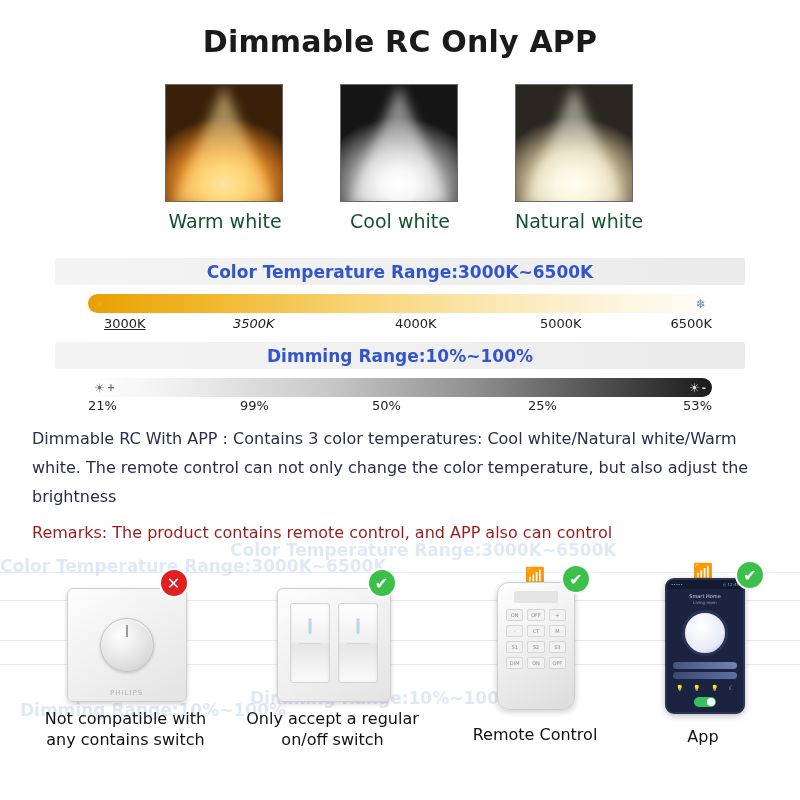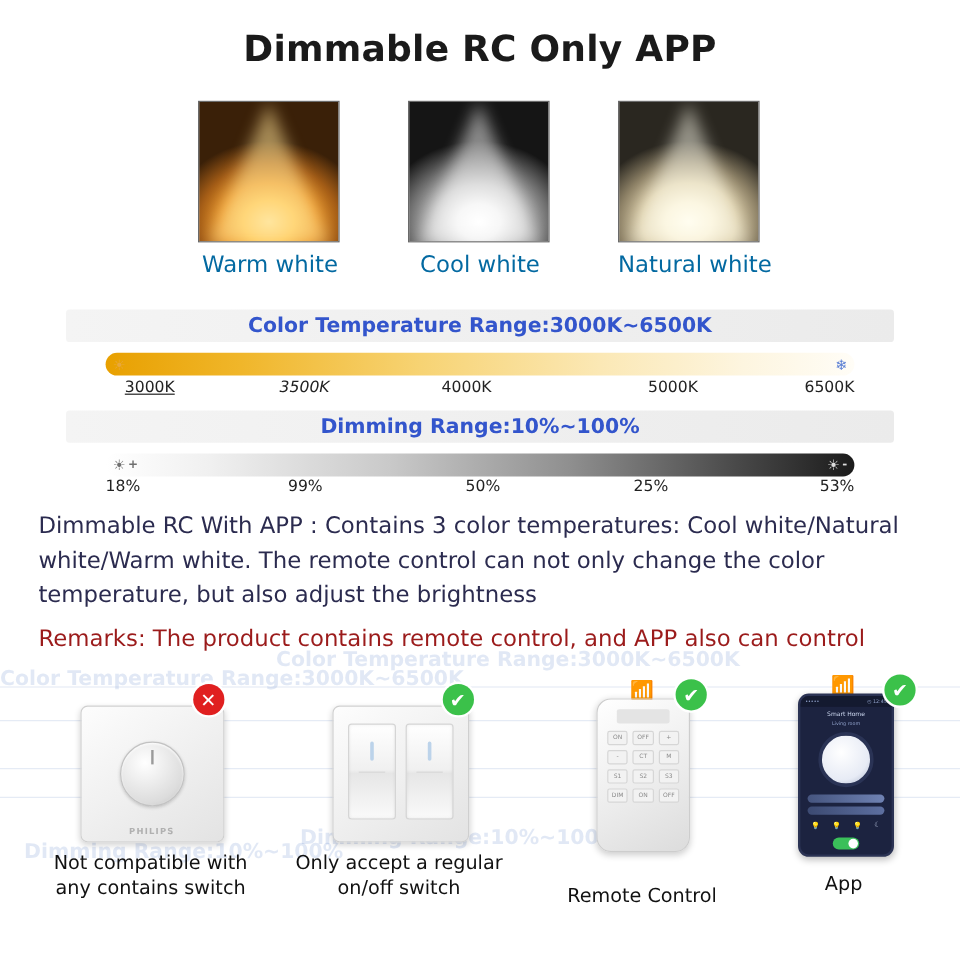--- a/index.html
+++ b/index.html
@@ -69,21 +69,21 @@
   .sw-warm { background: radial-gradient(ellipse 70% 58% at 50% 86%, #ffe9a8 0%, #ffc857 26%, #e8952a 48%, #a35c16 72%, #3a2008 100%); }
   .sw-warm .beam { border-bottom: 118px solid rgba(255, 226, 150, 0.55); filter: blur(6px); }
   .sw-natural { background: radial-gradient(ellipse 70% 58% at 50% 86%, #fffdf2 0%, #f7efd6 24%, #d9cba6 48%, #8d8166 72%, #2a2720 100%); }
   .sw-natural .beam { border-bottom: 118px solid rgba(255, 253, 238, 0.5); filter: blur(6px); }
   .sw-cool { background: radial-gradient(ellipse 70% 58% at 50% 86%, #ffffff 0%, #efefef 22%, #bdbdbd 46%, #6e6e6e 72%, #151515 100%); }
   .sw-cool .beam { border-bottom: 118px solid rgba(255, 255, 255, 0.5); filter: blur(6px); }
 
   .swatch-label {
     margin-top: 8px;
     font-size: 19px;
-    color: #0369a1;
+    color: #14532d;
     white-space: nowrap;
   }
 
   
   .band {
     position: absolute;
     left: 55px;
     width: 690px;
     height: 27px;
     background: linear-gradient(to right, #f4f4f4, #ebebeb);
@@ -148,21 +148,21 @@
     white-space: nowrap;
   }
   #ticks-ct { top: 316px; }
   #ticks-dim { top: 398px; }
 
   
   .para {
     position: absolute;
     left: 32px;
     width: 746px;
-    font-size: 19px;
+    font-size: 16px;
     line-height: 29px;
     color: #2b2b4f;
   }
   #para-main { top: 424px; }
   #para-remark {
     top: 518px;
     color: #9b1b1b;
   }
 
   
@@ -202,21 +202,21 @@
   .badge-yes { background: #3bc14a; box-shadow: 0 0 0 2px #fff; }
 
   
   .plate {
     background: linear-gradient(145deg, #fdfdfd, #e3e3e3);
     border: 1px solid #cfcfcf;
     border-radius: 6px;
     box-shadow: 0 2px 5px rgba(0,0,0,0.18);
     position: relative;
   }
-  .dimmer-plate { width: 118px; height: 112px; font-weight: bold; }
+  .dimmer-plate { width: 118px; height: 112px; }
   .dimmer-knob {
     position: absolute;
     left: 50%; top: 50%;
     transform: translate(-50%, -50%);
     width: 52px; height: 52px;
     border-radius: 50%;
     background: radial-gradient(circle at 38% 32%, #ffffff, #dcdcdc 70%, #bdbdbd 100%);
     border: 1px solid #c2c2c2;
     box-shadow: inset 0 1px 2px rgba(255,255,255,0.9), 0 1px 3px rgba(0,0,0,0.2);
   }
@@ -446,36 +446,36 @@
   <div class="band" id="band-ct">
     <span class="band-text">Color Temperature Range:3000K~6500K</span>
   </div>
   <div class="gradbar" id="bar-ct">
     <span class="bar-icon ic-sun">☀</span>
     <span class="bar-icon ic-snow">❄</span>
   </div>
   <div class="ticks" id="ticks-ct">
     <span style="left:16px;text-decoration:underline;">3000K</span>
     <span style="left:145px;font-style:italic;">3500K</span>
-    <span style="left:280px;">4000K</span>
+    <span style="left:307px;">4000K</span>
     <span style="left:452px;">5000K</span>
     <span style="right:0;">6500K</span>
   </div>
 
   <div class="band" id="band-dim">
     <span class="band-text">Dimming Range:10%~100%</span>
   </div>
   <div class="gradbar" id="bar-dim">
     <span class="bar-icon ic-bright">☀<b style="font-size:10px">+</b></span>
     <span class="bar-icon ic-dim">☀<b style="font-size:10px">-</b></span>
   </div>
   <div class="ticks" id="ticks-dim">
-    <span style="left:0;">18%</span>
+    <span style="left:0;">21%</span>
     <span style="left:152px;">99%</span>
-    <span style="left:300px;">50%</span>
+    <span style="left:284px;">50%</span>
     <span style="left:440px;">25%</span>
     <span style="right:0;">53%</span>
   </div>
 
   <div class="para" id="para-main">Dimmable RC With APP : Contains 3 color temperatures: Cool white/Natural white/Warm white. The remote control can not only change the color temperature, but also adjust the brightness</div>
   <div class="para" id="para-remark">Remarks: The product contains remote control, and APP also can control</div>
 
   <div class="bottom-row">
 
     <div class="prod" style="left:38px; top:28px; width:175px;">
@@ -515,21 +515,21 @@
             <div class="rbtn">M</div>
             <div class="rbtn">S1</div>
             <div class="rbtn">S2</div>
             <div class="rbtn">S3</div>
             <div class="rbtn">DIM</div>
             <div class="rbtn">ON</div>
             <div class="rbtn">OFF</div>
           </div>
         </div>
       </div>
-      <div class="prod-caption" style="margin-top:26px;">Remote Control</div>
+      <div class="prod-caption" style="margin-top:14px;">Remote Control</div>
     </div>
 
     <div class="prod" style="left:628px; top:18px; width:150px;">
       <div style="position:relative; width:76px; margin:0 auto;">
         <div class="ph-antenna">📶</div>
         <div class="badge badge-yes" style="left:72px; top:-16px;">✔</div>
         <div class="phone">
           <div class="ph-status">
             <span>•••••</span>
             <span>◴ 12:45</span>

